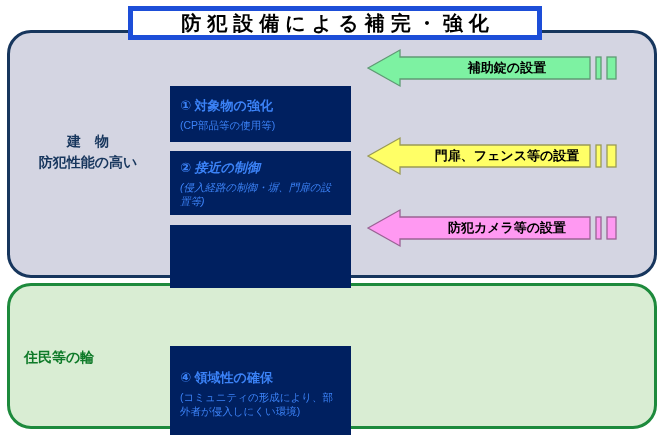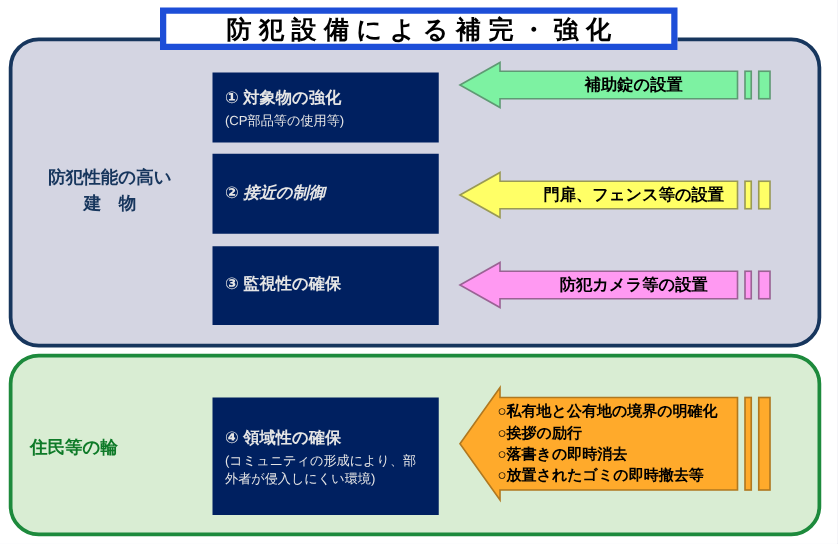--- a/index.html
+++ b/index.html
@@ -47,23 +47,23 @@
   }
   .side-label-bottom {
     position: absolute;
     left: 24px; top: 349px;
     font-size: 14px; font-weight: bold; color: #0e7a28;
   }
   .navy-box {
     position: absolute;
     left: 170px; width: 181px;
     background: #002060;
-    color: #e5e5e5;
+    color: #3b82f6;
     padding: 7px 10px;
-    display: flex; flex-direction: column; justify-content: center;
+    display: flex; flex-direction: column; justify-content: center; margin-top: 28px;
   }
   .navy-box .bt { font-size: 13px; font-weight: bold; margin-bottom: 3px; }
   .navy-box .bs { font-size: 10.5px; line-height: 14px; }
   #box1 { top: 58px;  height: 56px; }
   #box2 { top: 123px; height: 64px; font-style: italic; }
   #box3 { top: 197px; height: 63px; }
   #box4 { top: 318px; height: 94px; }
   .arrow {
     position: absolute;
     left: 366px; width: 256px;
@@ -96,35 +96,35 @@
 
 <div class="stage">
 
   <div class="section section-top"></div>
 
   <div class="section section-bottom"></div>
 
   <div class="title-box">防犯設備による補完・強化</div>
 
   <div class="side-label-top">
+    <div>建　物</div>
     <div>防犯性能の高い</div>
-    <div>建　物</div>
   </div>
 
   <div class="side-label-bottom">住民等の輪</div>
 
   <div class="navy-box" id="box1">
     <div class="bt">① 対象物の強化</div>
     <div class="bs">(CP部品等の使用等)</div>
   </div>
   <div class="navy-box" id="box2">
     <div class="bt">② 接近の制御</div>
+    <div class="bs">(侵入経路の制御・塀、門扉の設置等)</div>
   </div>
   <div class="navy-box" id="box3">
-    <div class="bt">③ 監視性の確保</div>
   </div>
   <div class="navy-box" id="box4">
     <div class="bt">④ 領域性の確保</div>
     <div class="bs">(コミュニティの形成により、部外者が侵入しにくい環境)</div>
   </div>
 
   <div class="arrow" id="arrow1">
     <svg viewBox="0 0 256 40" preserveAspectRatio="none">
       <g fill="#7df2a2">
         <g stroke-width="1.3" stroke="#5f9a74">
@@ -156,31 +156,14 @@
         <g stroke-width="1.3" stroke="#9a6394">
           <polygon points="2,20 34,2 34,9 224,9 224,31 34,31 34,38"></polygon>
           <rect x="230" y="9" width="5" height="22"></rect>
           <rect x="241" y="9" width="9" height="22"></rect>
         </g>
       </g>
     </svg>
     <div class="arrow-label">防犯カメラ等の設置</div>
   </div>
 
-  <div class="arrow" id="arrow4">
-    <svg viewBox="0 0 256 98" preserveAspectRatio="none">
-      <g fill="#ffaa2b">
-        <g stroke-width="1.3" stroke="#b07820">
-          <polygon points="2,49 34,4 34,12 224,12 224,86 34,86 34,94"></polygon>
-          <rect x="230" y="12" width="5" height="74"></rect>
-          <rect x="241" y="12" width="9" height="74"></rect>
-        </g>
-      </g>
-    </svg>
-    <div class="arrow-lines">
-      <div>○私有地と公有地の境界の明確化</div>
-      <div>○挨拶の励行</div>
-      <div>○落書きの即時消去</div>
-      <div>○放置されたゴミの即時撤去等</div>
-    </div>
-  </div>
 
 </div>
 
 </body></html>

